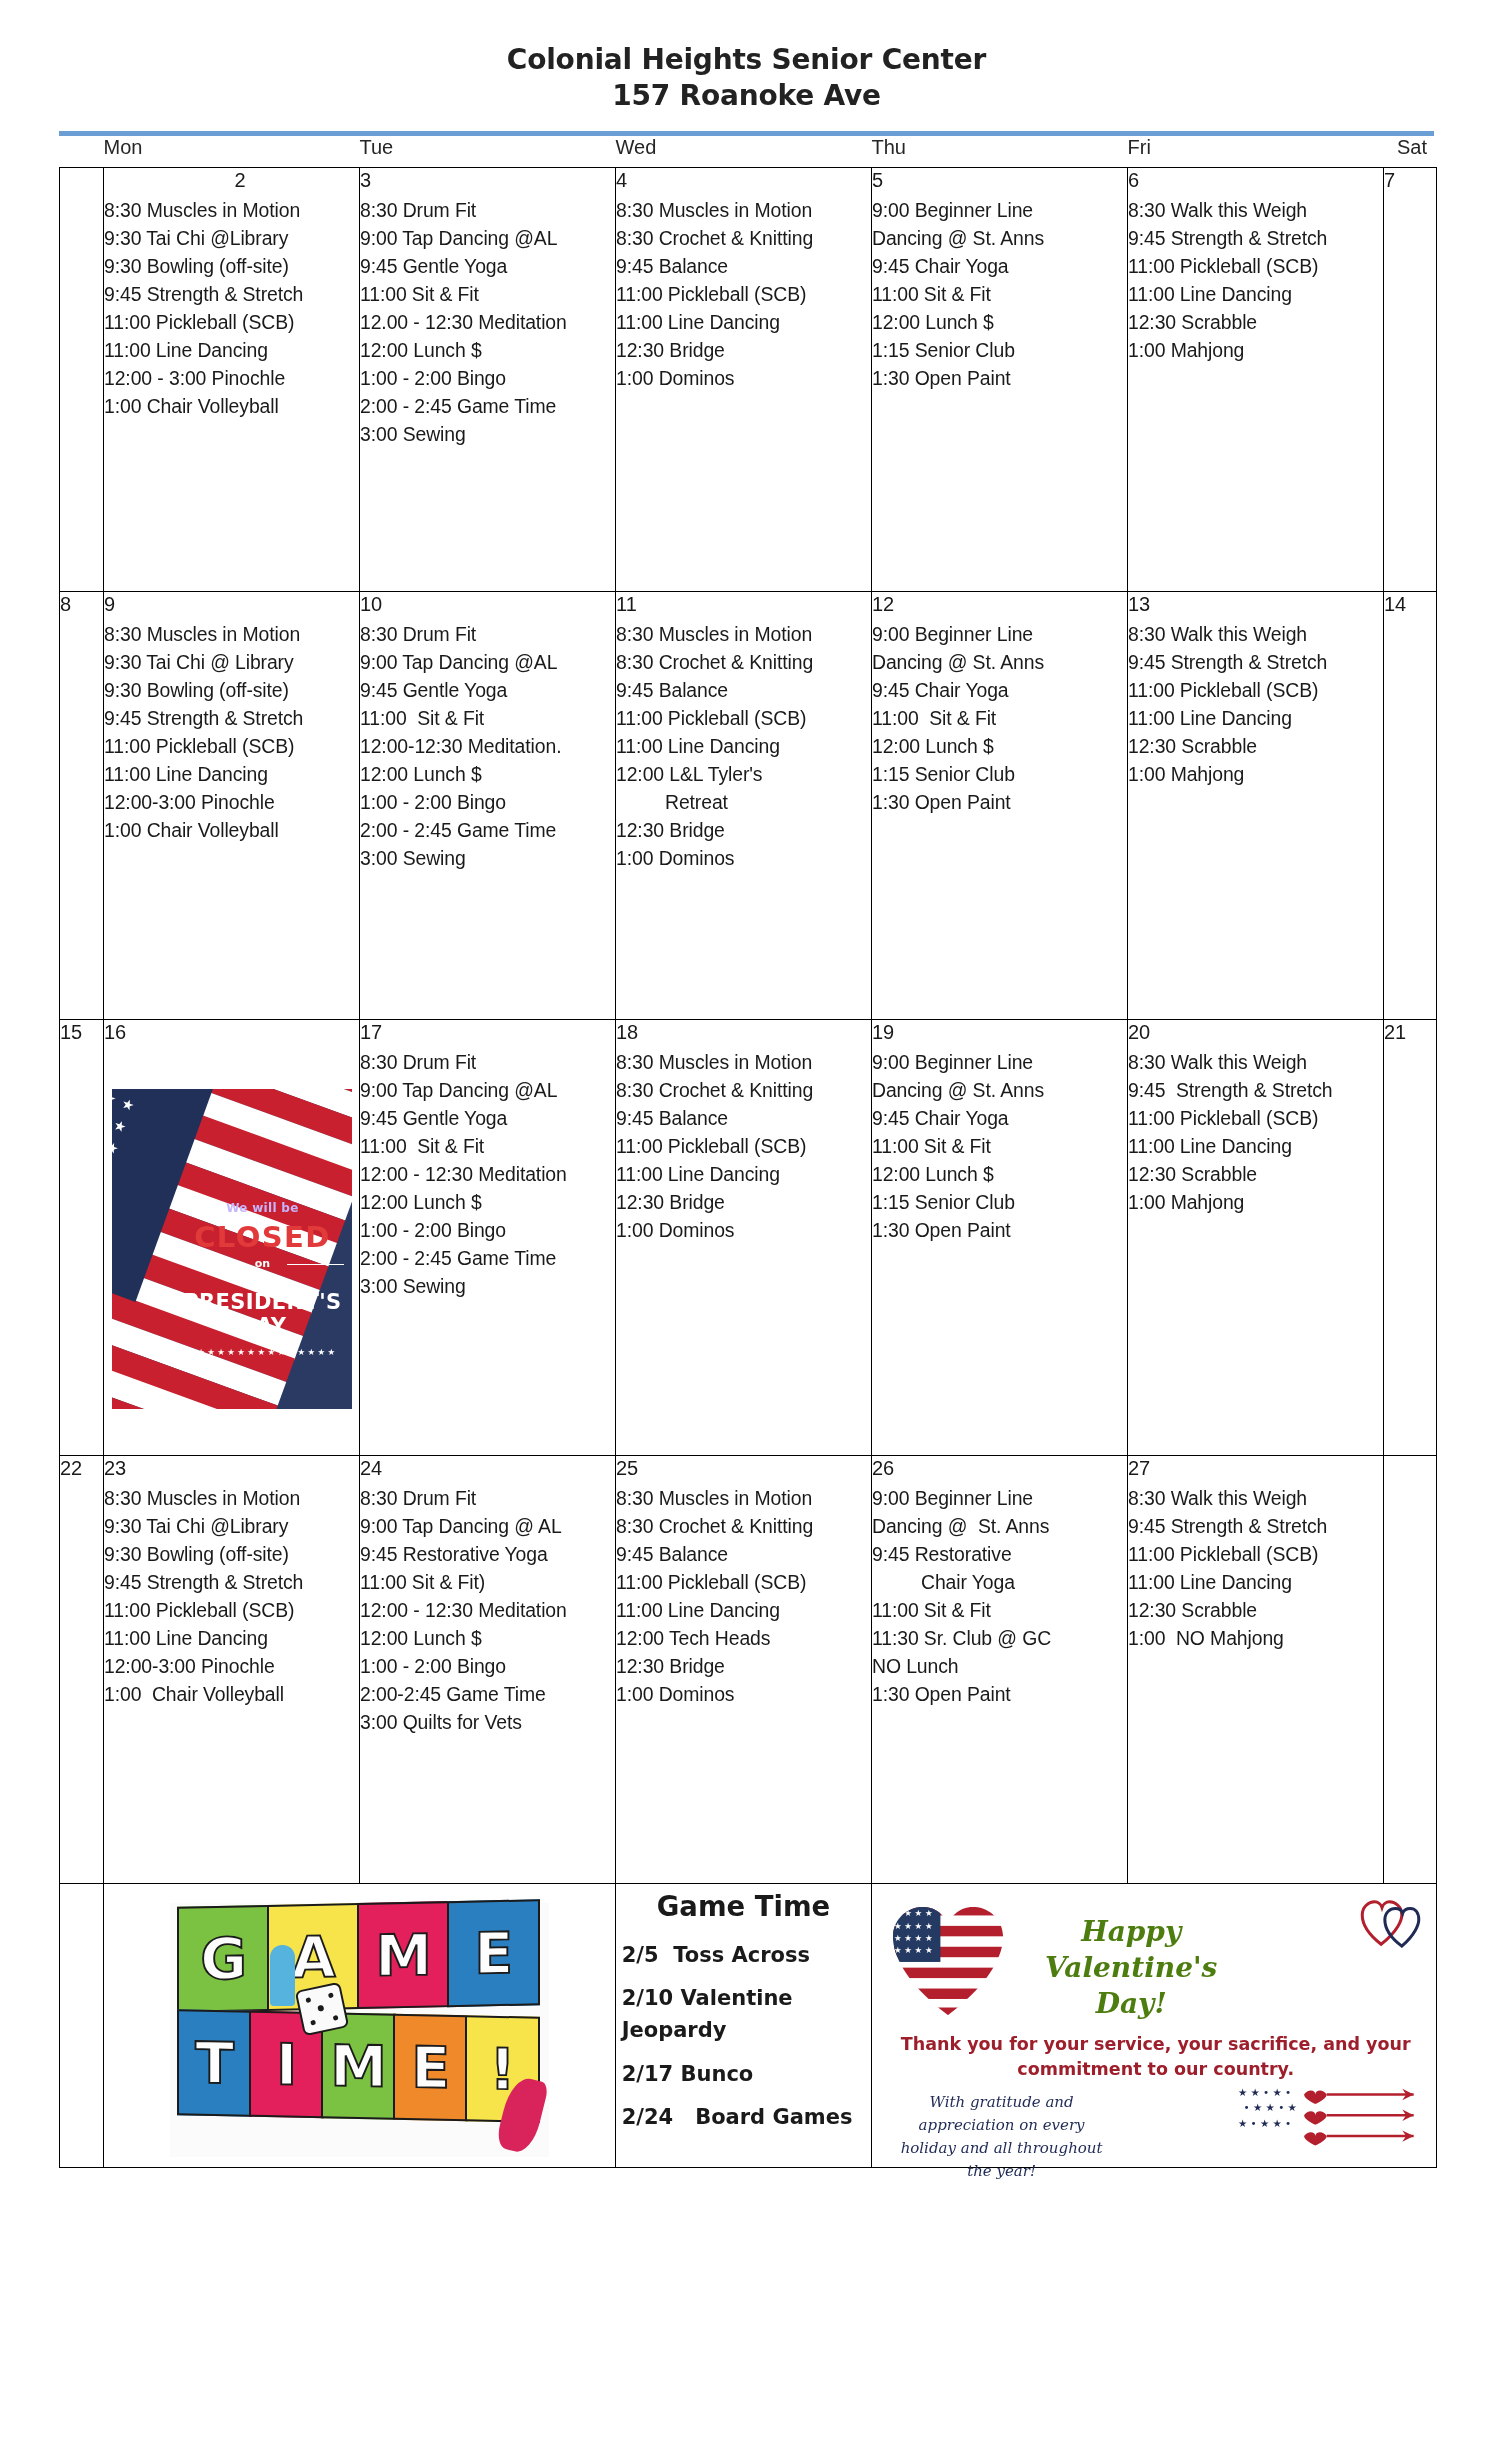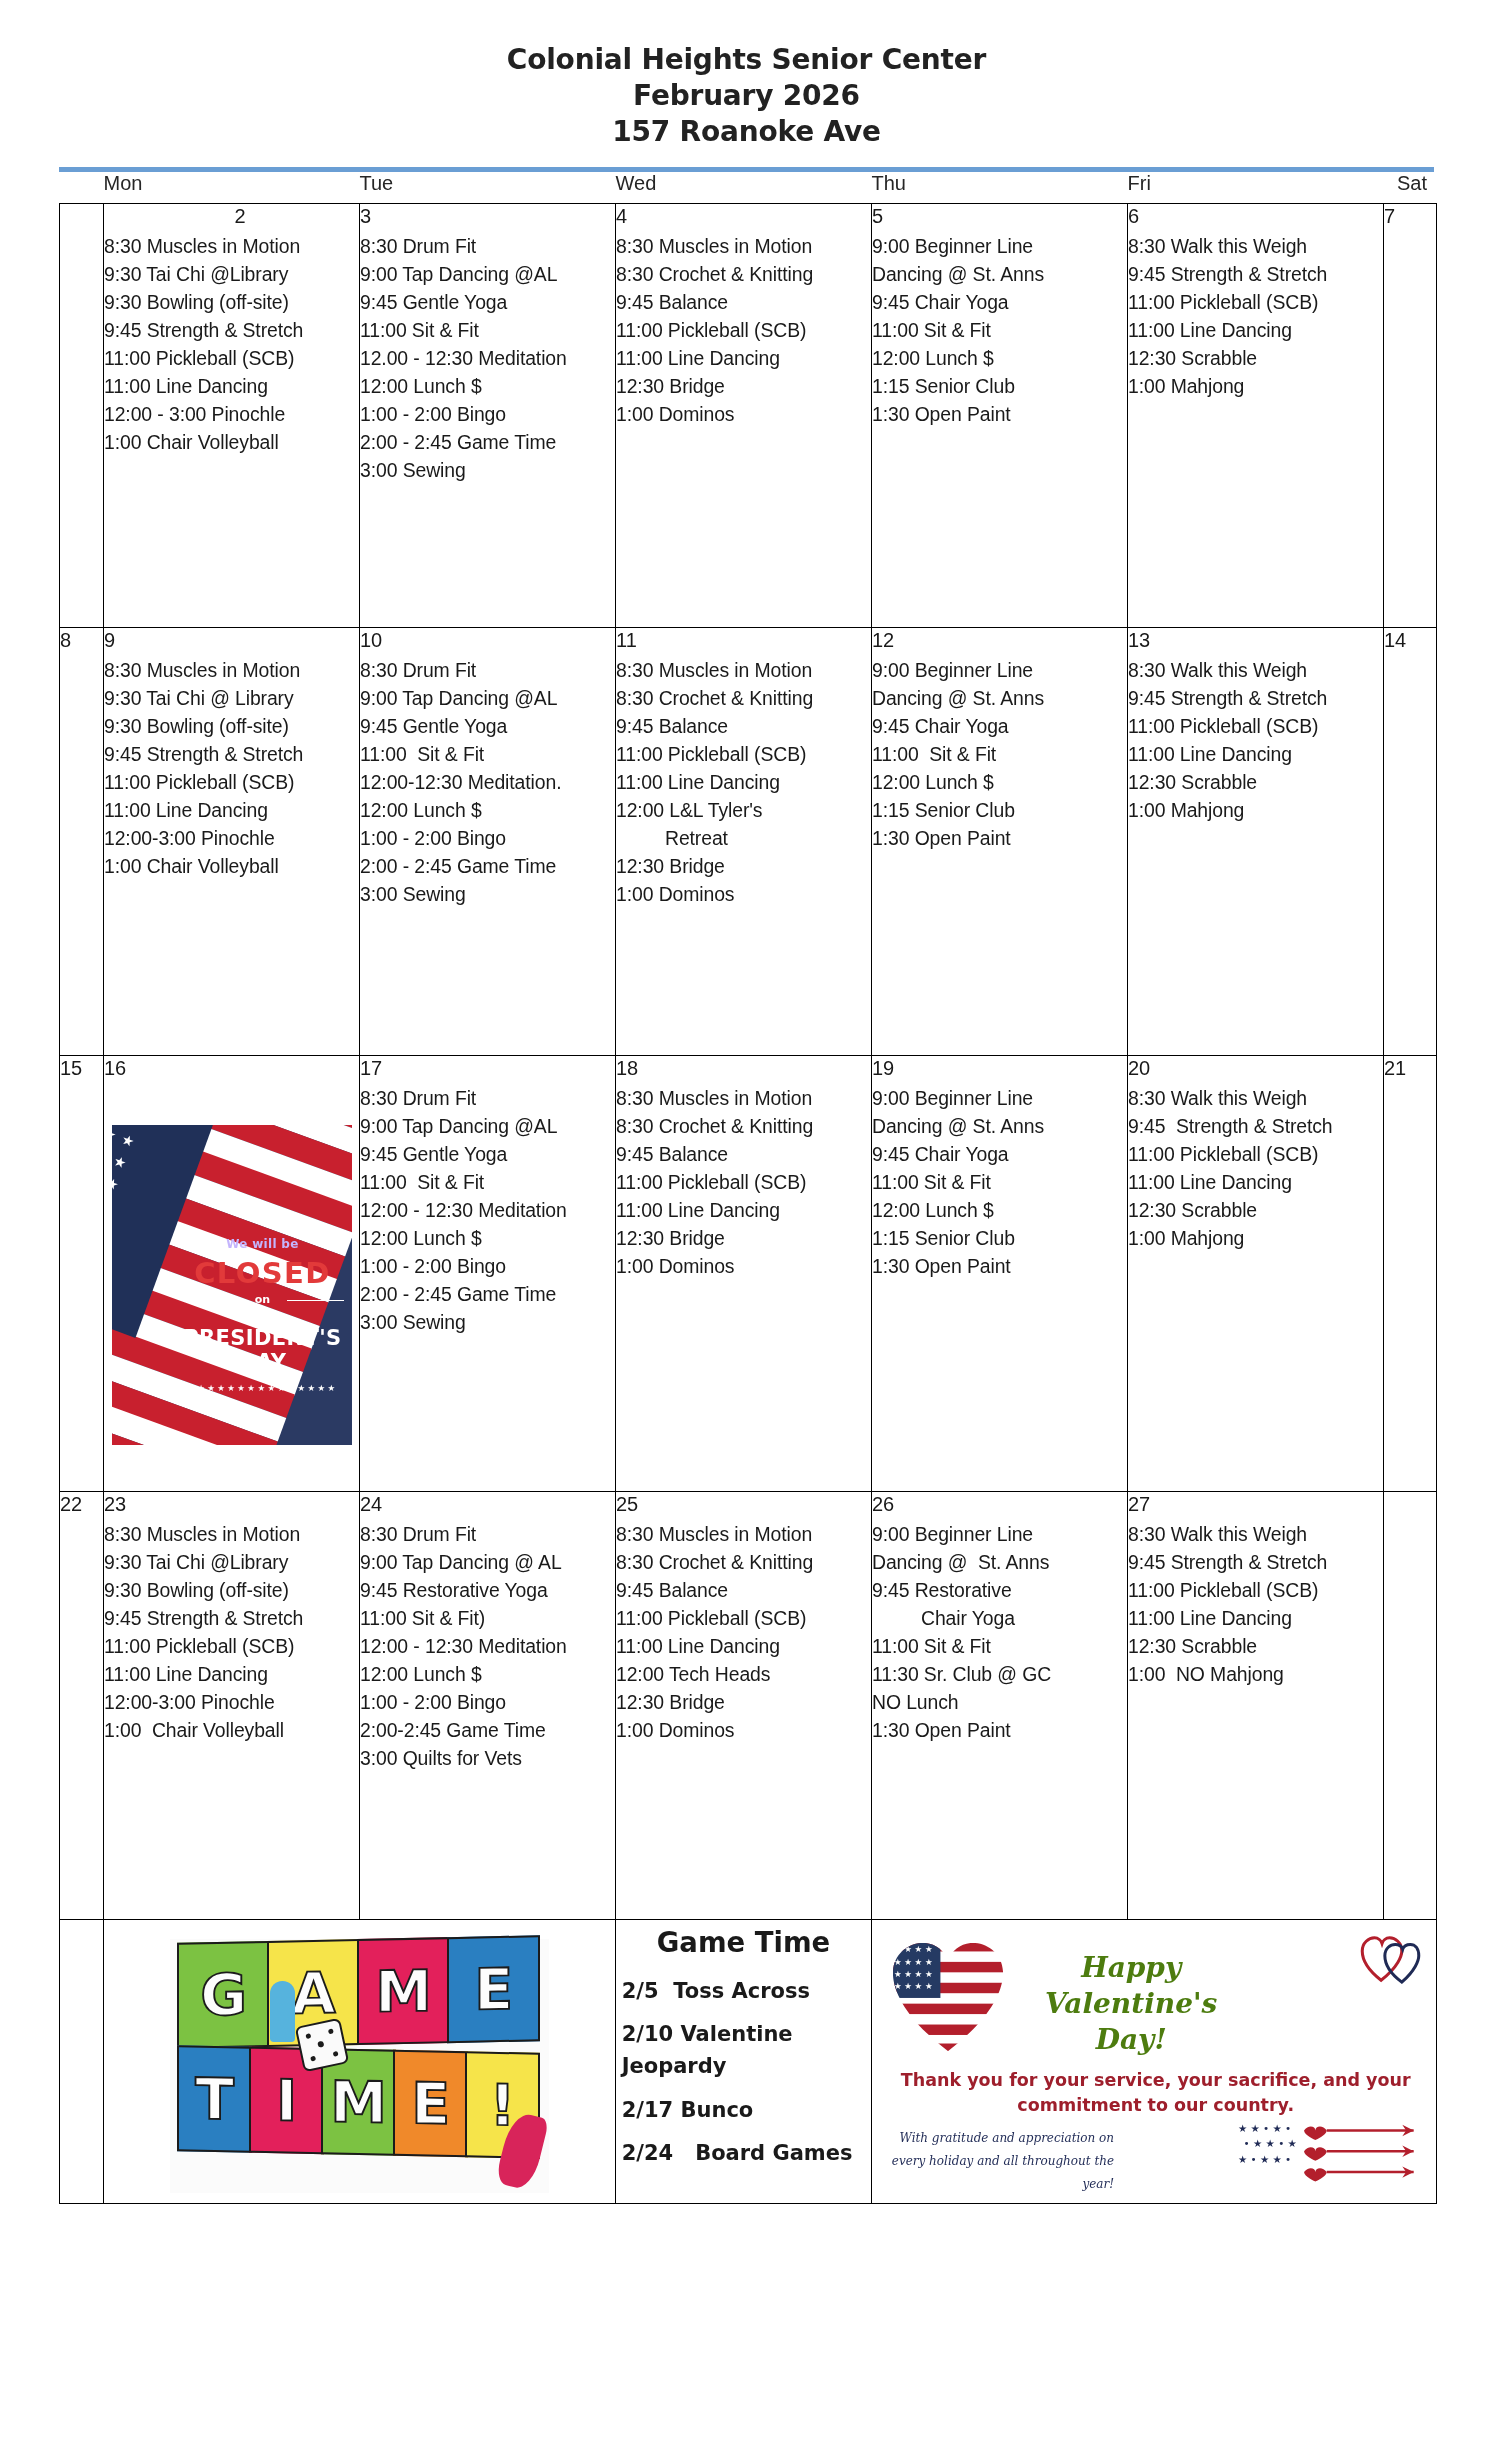--- a/index.html
+++ b/index.html
@@ -349,39 +349,38 @@
     font-size: 17.5px;
     line-height: 24.6px;
     color: #9e1f2c;
   }
   .val-grat {
     position: absolute;
     left: 11.4px; top: 201px;
     width: 225px;
     font-family: "DejaVu Serif", serif;
     font-style: italic;
-    font-size: 12px;
+    font-size: 15px;
     line-height: 23px;
     color: #1f2a55;
-    text-align: right;
+    text-align: center;
   }
   .val-arrows {
     position: absolute;
     right: 5.7px; bottom: 3.8px;
     width: 189px; height: 74px;
   }
 </style>
 </head>
 <body>
 
 <div class="page">
 
   <div class="doc-header">
     <div class="hline">Colonial Heights Senior Center</div>
-    <div class="hline">February 2026</div>
     <div class="hline">157 Roanoke Ave</div>
   </div>
 
   <div class="rule-blue"></div>
 
   <table class="cal">
     <colgroup>
       <col class="c-stub">
         <col class="c-day">
         <col class="c-day">

